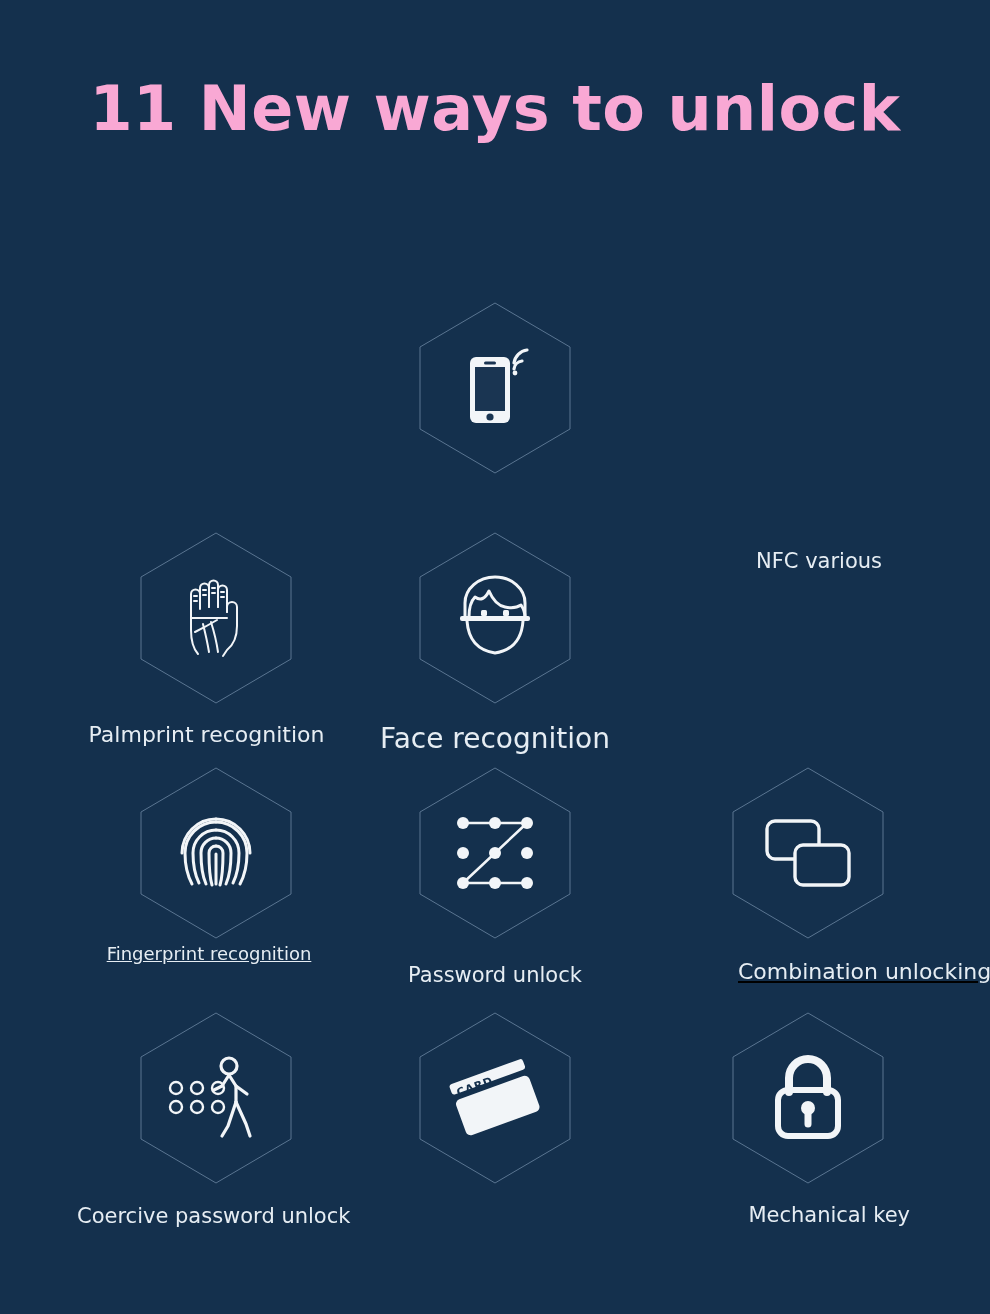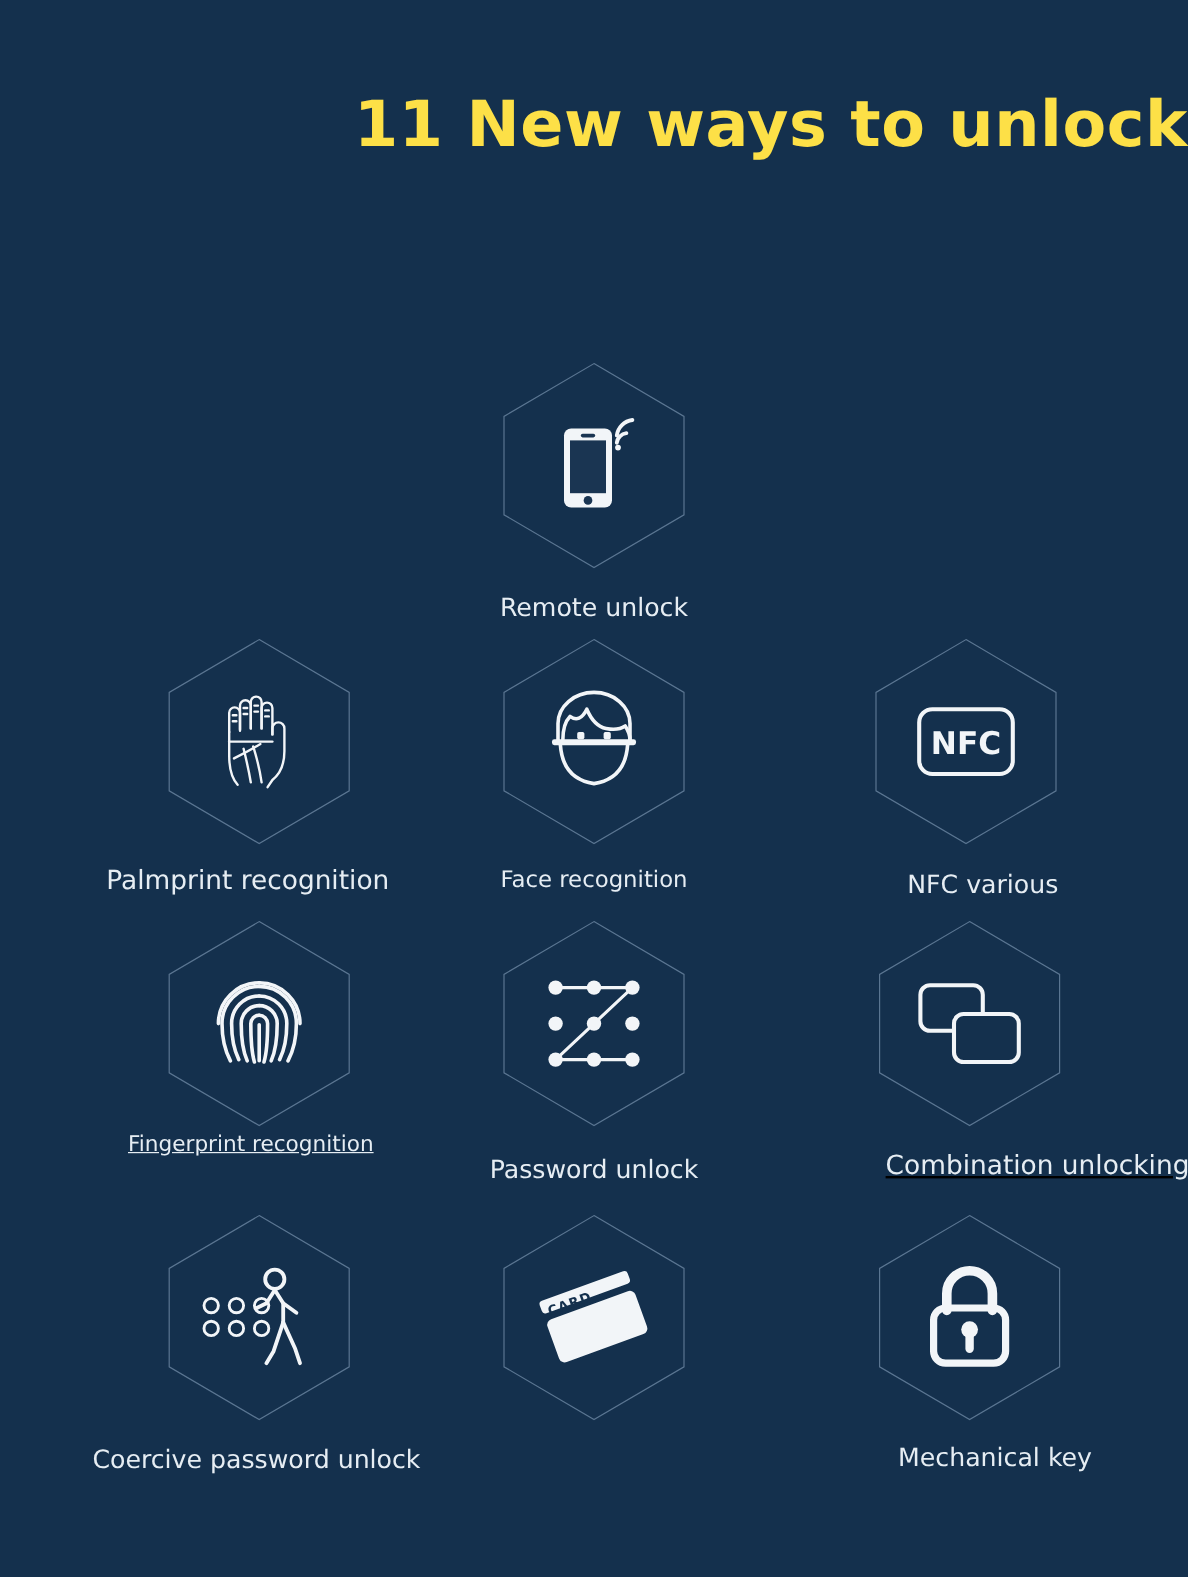--- a/index.html
+++ b/index.html
@@ -11,26 +11,25 @@
     position:relative;
     overflow:hidden;
   }
   .page { position:absolute; inset:0; }
 
   
   .header { position:absolute; top:0; left:0; width:990px; text-align:center; }
   .title {
     font-family:"DejaVu Sans", sans-serif;
     font-weight:700;
-    font-size:53px;
+    font-size:62px;
     letter-spacing:0.5px;
-    color:#fde047;
+    color:#f9a8d4;
     margin-top:78px;
     line-height:1.0;
-    text-align:right;
   }
   .subtitle {
     margin-top:28px;
     font-size:18.5px;
     line-height:1.45;
     color:#d9e2ea;
     font-weight:400;
     width:820px;
     margin-left:auto; margin-right:auto;
   }
@@ -58,21 +57,21 @@
   .i3 { left:650px; top:530px; }
   .i4 { left:80px;  top:765px; }
   .i5 { left:365px; top:765px; }
   .i6 { left:650px; top:765px;text-decoration:underline; }
   .i7 { left:80px;  top:1010px; }
   .i8 { left:365px; top:1010px; }
   .i9 { left:650px; top:1010px;text-align:right; }
 
   .i0 .label { font-size:21px; margin-top:18px; }
   .i1 .label { font-size:22px; margin-top:16px; }
-  .i2 .label { font-size:19px; margin-top:16px; }
+  .i2 .label { font-size:28px; margin-top:16px; }
   .i3 .label { font-size:21px; margin-top:19px; }
   .i4 .label { font-size:18px; margin-top:2px;text-decoration:underline; }
   .i5 .label { font-size:21px; margin-top:22px; }
   .i6 .label { font-size:22px; margin-top:18px; }
   .i7 .label { font-size:21px; margin-top:18px; }
   .i8 .label { font-size:21px; margin-top:21px; }
   .i9 .label { font-size:21px; margin-top:17px; }
 
   .i3 .hexwrap { margin-left:75px; }
   .i6 .hexwrap { margin-left:78px; }
@@ -109,21 +108,20 @@
             <rect x="14" y="10" width="40" height="66" rx="6" ry="6" fill="#f2f5f8"></rect>
             <rect x="19" y="20" width="30" height="44" fill="#1a3552"></rect>
             <rect x="28" y="14.5" width="12" height="3" rx="1.5" fill="#1a3552"></rect>
             <circle cx="34" cy="70" r="3.6" fill="#1a3552"></circle>
             <path d="M58 22 a9 9 0 0 1 8 -8" fill="none" stroke="#f2f5f8" stroke-width="3.2" stroke-linecap="round"></path>
             <path d="M58 16 a15 15 0 0 1 13 -13" fill="none" stroke="#f2f5f8" stroke-width="3.2" stroke-linecap="round"></path>
             <circle cx="59" cy="26" r="2.4" fill="#f2f5f8"></circle>
           </svg>
         </div>
       </div>
-      <div class="label">Remote unlock</div>
     </div>
 
     <div class="item i1">
       <div class="hexwrap">
         <svg class="hexline" width="160" height="176" viewBox="0 0 160 176">
           <polygon points="80,3 155,47 155,129 80,173 5,129 5,47" fill="none" stroke="#5a7591" stroke-width="1"></polygon>
         </svg>
         <div class="iconhold">
           <svg width="86" height="88" viewBox="0 0 86 88" fill="none" stroke="#f2f5f8" stroke-width="2" stroke-linecap="round" stroke-linejoin="round">
             <path d="M18 36 L18 20 a4.5 4.5 0 0 1 9 0 L27 35"></path>
@@ -158,31 +156,20 @@
             <rect x="8" y="41" width="70" height="5" rx="2" fill="#f2f5f8"></rect>
             <rect x="29" y="35" width="6" height="6" rx="1.5" fill="#f2f5f8"></rect>
             <rect x="51" y="35" width="6" height="6" rx="1.5" fill="#f2f5f8"></rect>
           </svg>
         </div>
       </div>
       <div class="label">Face recognition</div>
     </div>
 
     <div class="item i3">
-      <div class="hexwrap">
-        <svg class="hexline" width="160" height="176" viewBox="0 0 160 176">
-          <polygon points="80,3 155,47 155,129 80,173 5,129 5,47" fill="none" stroke="#5a7591" stroke-width="1"></polygon>
-        </svg>
-        <div class="iconhold">
-          <svg width="84" height="60" viewBox="0 0 84 60">
-            <rect x="3" y="3" width="78" height="54" rx="11" ry="11" fill="none" stroke="#f2f5f8" stroke-width="3.4"></rect>
-            <text x="42" y="40" text-anchor="middle" fill="#f2f5f8" font-family="'DejaVu Sans', sans-serif" font-size="26" font-weight="700">NFC</text>
-          </svg>
-        </div>
-      </div>
       <div class="label">NFC various</div>
     </div>
 
     <div class="item i4">
       <div class="hexwrap">
         <svg class="hexline" width="160" height="176" viewBox="0 0 160 176">
           <polygon points="80,3 155,47 155,129 80,173 5,129 5,47" fill="none" stroke="#5a7591" stroke-width="1"></polygon>
         </svg>
         <div class="iconhold">
           <svg width="86" height="86" viewBox="0 0 86 86">

